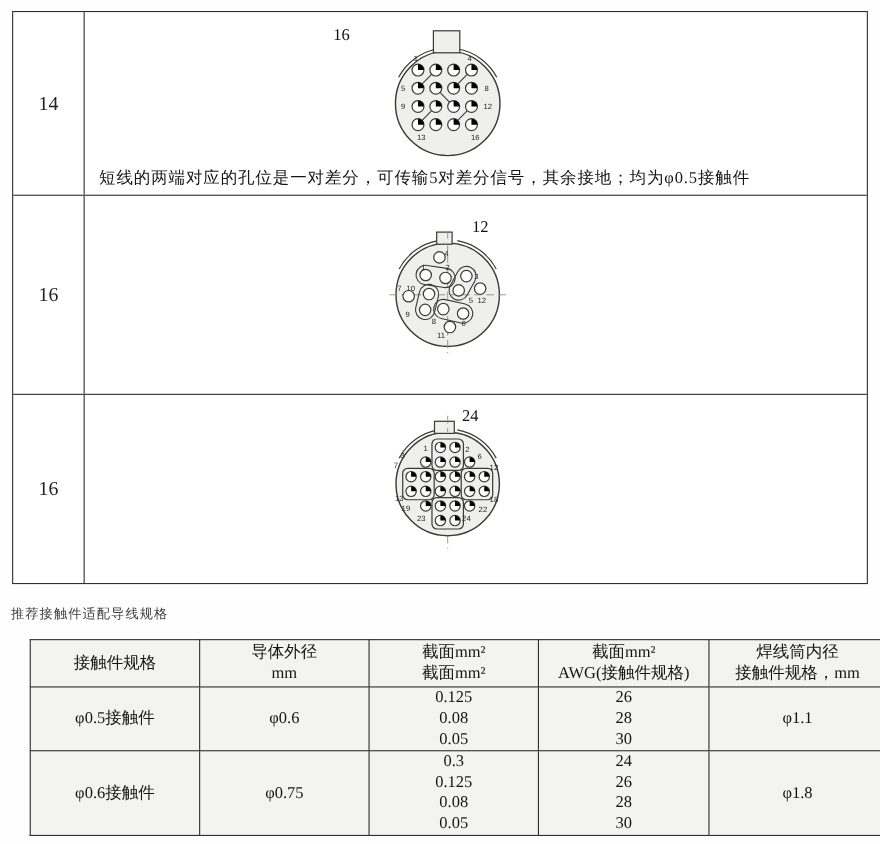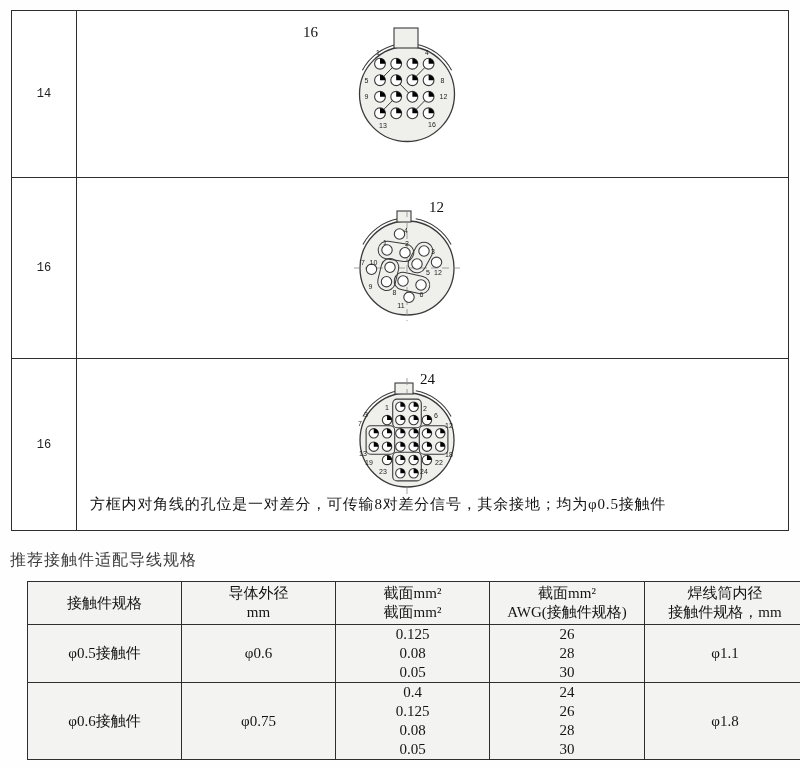--- a/index.html
+++ b/index.html
@@ -11,32 +11,32 @@
   
   #pin-table{
     position:absolute;left:11px;top:10px;width:778px;height:521px;
     border:1px solid #2e2e2e;box-sizing:border-box;background:#fff;
   }
   .trow{display:flex;box-sizing:border-box;position:relative;}
   .trow.bt{border-top:1px solid #2e2e2e;}
   .size-cell{
     width:64px;border-right:1px solid #2e2e2e;box-sizing:content-box;
     display:flex;align-items:center;justify-content:center;
-    font-family:Liberation Mono, monospace;font-size:12px;color:#222;
+    font-family:Liberation Serif, serif;font-size:18px;color:#222;
   }
   .main-cell{position:relative;flex:1;}
   .count{position:absolute;font-size:15px;color:#111;}
   .desc{
     position:absolute;left:13px;font-size:15px;letter-spacing:0.8px;
     white-space:nowrap;color:#141414;
   }
   svg.connector{position:absolute;left:249.5px;width:160px;height:135px;overflow:visible;}
   
   #spec-heading{
-    position:absolute;left:10px;top:550px;font-size:16px;color:#3d3d3d;letter-spacing:1px;
+    position:absolute;left:10px;top:550px;font-size:12px;color:#3d3d3d;letter-spacing:1px;
   }
   
   #spec-table{
     position:absolute;left:27px;top:581px;width:778px;
     border-collapse:collapse;background:#f3f3f1;table-layout:fixed;
     border:1.5px solid #2a2a2a;
   }
   #spec-table th,#spec-table td{
     border:1px solid #2e2e2e;text-align:center;vertical-align:middle;
     font-weight:normal;font-size:15px;padding:0;line-height:19px;color:#141414;
@@ -95,20 +95,21 @@
           <path d="M21.6,19.3 L21.6,13.9 A5.4,5.4 0 0 1 27,19.3 Z" fill="#000"></path>
           <text x="-29" y="-39" text-anchor="middle" font-size="7" fill="#222" font-family="&quot;Liberation Sans&quot;,&quot;DejaVu Sans&quot;,sans-serif">1</text>
           <text x="20" y="-39" text-anchor="middle" font-size="7" fill="#222" font-family="&quot;Liberation Sans&quot;,&quot;DejaVu Sans&quot;,sans-serif">4</text>
           <text x="-40.5" y="-11.5" text-anchor="middle" font-size="7" fill="#222" font-family="&quot;Liberation Sans&quot;,&quot;DejaVu Sans&quot;,sans-serif">5</text>
           <text x="35.5" y="-11.5" text-anchor="middle" font-size="7" fill="#222" font-family="&quot;Liberation Sans&quot;,&quot;DejaVu Sans&quot;,sans-serif">8</text>
           <text x="-40.5" y="5.2" text-anchor="middle" font-size="7" fill="#222" font-family="&quot;Liberation Sans&quot;,&quot;DejaVu Sans&quot;,sans-serif">9</text>
           <text x="36.5" y="5.2" text-anchor="middle" font-size="7" fill="#222" font-family="&quot;Liberation Sans&quot;,&quot;DejaVu Sans&quot;,sans-serif">12</text>
           <text x="-24" y="33.5" text-anchor="middle" font-size="7" fill="#222" font-family="&quot;Liberation Sans&quot;,&quot;DejaVu Sans&quot;,sans-serif">13</text>
           <text x="25" y="33" text-anchor="middle" font-size="7" fill="#222" font-family="&quot;Liberation Sans&quot;,&quot;DejaVu Sans&quot;,sans-serif">16</text>
         </svg>
+      <div class="desc" style="bottom:6px">短线的两端对应的孔位是一对差分，可传输5对差分信号，其余接地；均为φ0.5接触件</div>
     </div>
   </div>
 
   <div class="trow bt" style="height:181px">
     <div class="size-cell">16</div>
     <div class="main-cell">
       <div class="count" style="left:352px;top:21px">12</div>
       <svg class="connector" style="top:15px" viewBox="-80 -75 160 135">
           <path d="M44.1,-23.5 A50,50 0 0 0 8.7,-49.2" fill="none" stroke="#3a3a3a" stroke-width="1.1"></path>
           <path d="M-8.7,-49.2 A50,50 0 0 0 -44.1,-23.5" fill="none" stroke="#3a3a3a" stroke-width="1.1"></path>
@@ -217,21 +218,20 @@
           <text x="29" y="-22.5" text-anchor="middle" font-size="7" fill="#222" font-family="&quot;Liberation Sans&quot;,&quot;DejaVu Sans&quot;,sans-serif">6</text>
           <text x="-47" y="-14.5" text-anchor="middle" font-size="7" fill="#222" font-family="&quot;Liberation Sans&quot;,&quot;DejaVu Sans&quot;,sans-serif">7</text>
           <text x="42" y="-12.5" text-anchor="middle" font-size="7" fill="#222" font-family="&quot;Liberation Sans&quot;,&quot;DejaVu Sans&quot;,sans-serif">12</text>
           <text x="-44" y="15.5" text-anchor="middle" font-size="7" fill="#222" font-family="&quot;Liberation Sans&quot;,&quot;DejaVu Sans&quot;,sans-serif">13</text>
           <text x="42" y="16.5" text-anchor="middle" font-size="7" fill="#222" font-family="&quot;Liberation Sans&quot;,&quot;DejaVu Sans&quot;,sans-serif">18</text>
           <text x="-38" y="24.5" text-anchor="middle" font-size="7" fill="#222" font-family="&quot;Liberation Sans&quot;,&quot;DejaVu Sans&quot;,sans-serif">19</text>
           <text x="32" y="25" text-anchor="middle" font-size="7" fill="#222" font-family="&quot;Liberation Sans&quot;,&quot;DejaVu Sans&quot;,sans-serif">22</text>
           <text x="-24" y="33.5" text-anchor="middle" font-size="7" fill="#222" font-family="&quot;Liberation Sans&quot;,&quot;DejaVu Sans&quot;,sans-serif">23</text>
           <text x="17" y="33.5" text-anchor="middle" font-size="7" fill="#222" font-family="&quot;Liberation Sans&quot;,&quot;DejaVu Sans&quot;,sans-serif">24</text>
         </svg>
-      <div class="desc" style="bottom:16px">方框内对角线的孔位是一对差分，可传输8对差分信号，其余接地；均为φ0.5接触件</div>
     </div>
   </div>
 
 </div>
 
 <div id="spec-heading">推荐接触件适配导线规格</div>
 
 <table id="spec-table">
     <colgroup>
       <col style="width: 154px;">
@@ -286,21 +286,21 @@
         </td>
       </tr>
       <tr style="height: 73px;">
         <td>
           <div>φ0.6接触件</div>
         </td>
         <td>
           <div>φ0.75</div>
         </td>
         <td>
-          <div>0.4</div>
+          <div>0.3</div>
           <div>0.125</div>
           <div>0.08</div>
           <div>0.05</div>
         </td>
         <td>
           <div>24</div>
           <div>26</div>
           <div>28</div>
           <div>30</div>
         </td>

